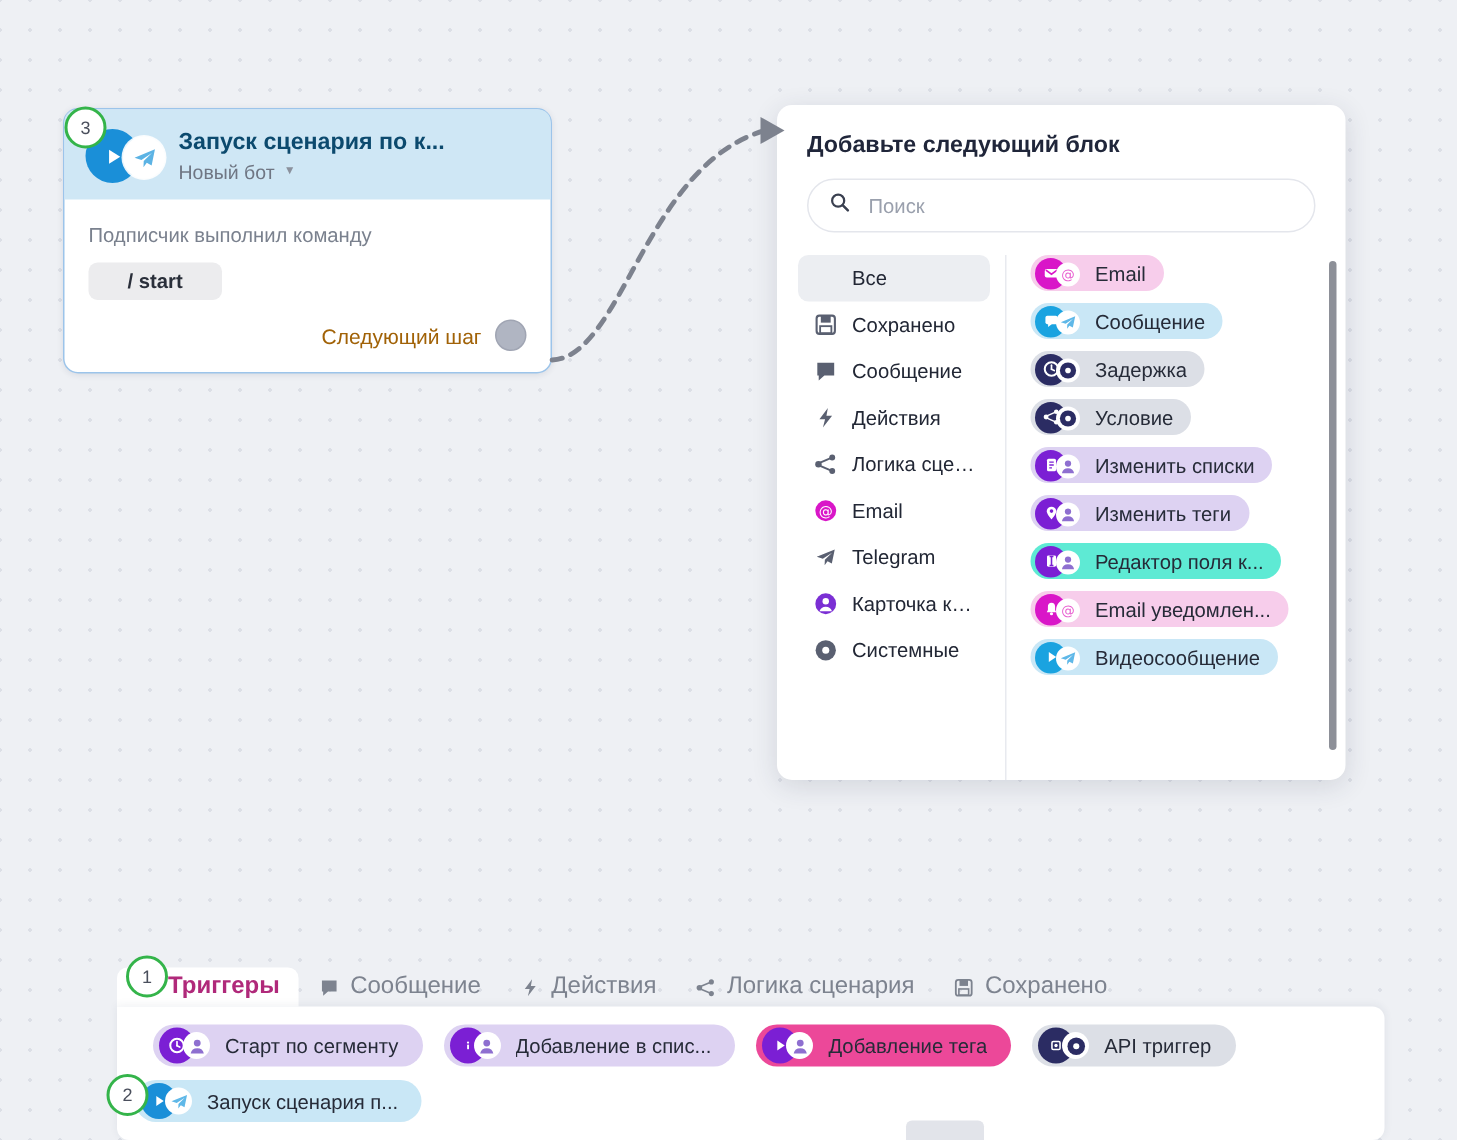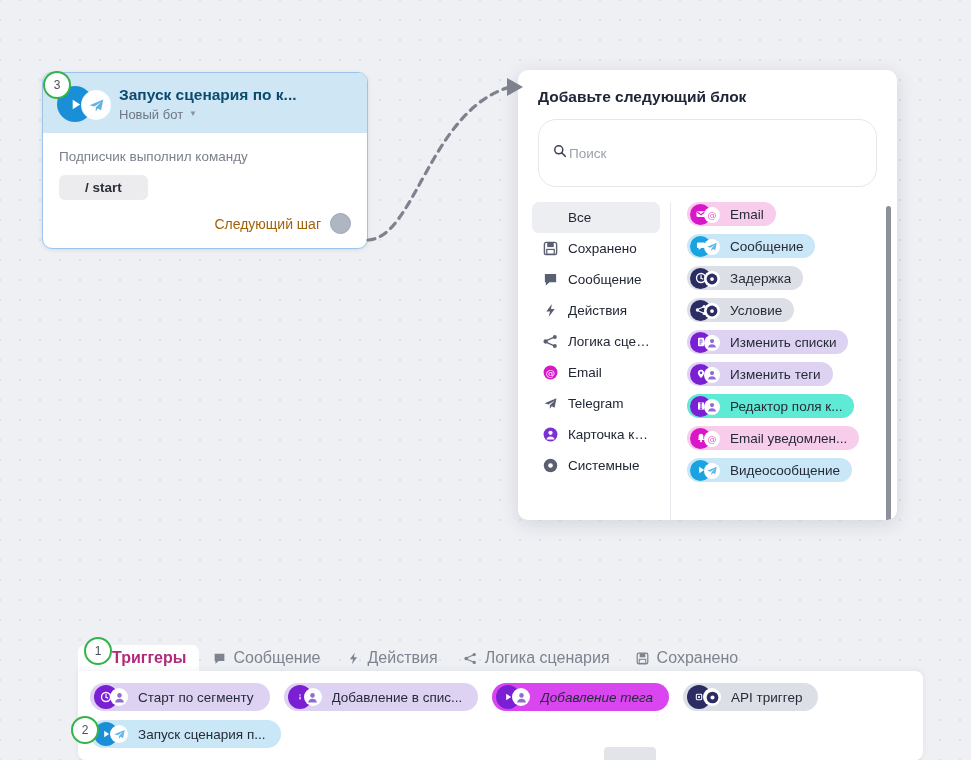--- a/index.html
+++ b/index.html
@@ -89,21 +89,21 @@
   #picker{
     position:absolute;left:518px;top:70px;width:379px;height:450px;
     background:#ffffff;border-radius:10px;
     box-shadow:0 4px 18px rgba(40,50,80,.14);
     overflow:hidden;
   }
   .picker-head{padding:18px 20px 0 20px;}
   .picker-title{font-size:15.5px;font-weight:bold;color:#20263a;}
   .search-wrap{
     margin-top:13px;height:34px;border:1px solid #e4e6ec;border-radius:18px;
-    display:flex;align-items:center;gap:0;padding:16px 14px;background:#fff;
+    display:flex;align-items:center;gap:10px;padding:0 14px;background:#fff;
   }
   .search-input{
     border:0;outline:0;font-size:13.5px;color:#9aa0ad;
     font-family:inherit;background:transparent;width:100%;
   }
   .search-input::placeholder{color:#9aa0ad;}
   .picker-body{display:flex;margin-top:15px;height:360px;position:relative;}
   .cats{width:152px;padding:0 10px 0 14px;box-sizing:border-box;}
   .cat{
     display:flex;align-items:center;gap:9px;height:31px;padding:0 10px;
@@ -149,21 +149,21 @@
     height:26px;padding:0 13px;border-radius:7px 7px 0 0;
     font-size:16px;color:#7d838f;background:transparent;cursor:pointer;
   }
   .tab.active{background:#ffffff;color:#b0297a;font-weight:bold;}
   .tab-ico{width:14px;height:14px;display:flex;align-items:center;justify-content:center;}
   .pal-sheet{
     position:absolute;left:78px;top:26px;width:845px;height:89px;
     background:#ffffff;border-radius:0 8px 8px 8px;
     box-shadow:0 -1px 6px rgba(40,50,80,.07);
   }
-  .pal-row{display:flex;gap:14px;padding:12px 0 0 12px;flex-wrap:wrap;}
+  .pal-row{display:flex;gap:14px;padding:12px 0 0 24px;flex-wrap:wrap;}
   .pal-chip{
     display:flex;align-items:center;height:28px;border-radius:14px;
     padding:0 16px 0 4px;font-size:13.5px;color:#262b38;cursor:pointer;
     max-width:200px;
   }
   .pal-chip .bi{position:relative;width:40px;height:24px;flex:0 0 auto;}
   .pal-chip .bi .a{
     position:absolute;left:0;top:0;width:24px;height:24px;border-radius:50%;
     display:flex;align-items:center;justify-content:center;
   }
@@ -559,21 +559,21 @@
             </span>
             <span class="b">
               <svg width="13" height="13" viewBox="0 0 16 16">
                 <circle cx="8" cy="5.4" r="2.8" fill="#8e6fd0"></circle>
                 <path d="M2.6 14 a5.5 5.5 0 0 1 10.8 0 z" fill="#8e6fd0"></path>
               </svg>
             </span>
           </span>
           <span class="btxt">Добавление в спис...</span>
         </div>
-        <div class="pal-chip" style="background: #d946ef; font-style: italic;">
+        <div class="pal-chip" style="background: #ec4899;">
           <span class="bi">
             <span class="a" style="background:#7b1fd4">
               <svg width="12" height="12" viewBox="0 0 16 16">
                 <polygon points="5.6,3.6 12.2,8 5.6,12.4" fill="#fff"></polygon>
               </svg>
             </span>
             <span class="b">
               <svg width="13" height="13" viewBox="0 0 16 16">
                 <circle cx="8" cy="5.4" r="2.8" fill="#8e6fd0"></circle>
                 <path d="M2.6 14 a5.5 5.5 0 0 1 10.8 0 z" fill="#8e6fd0"></path>

